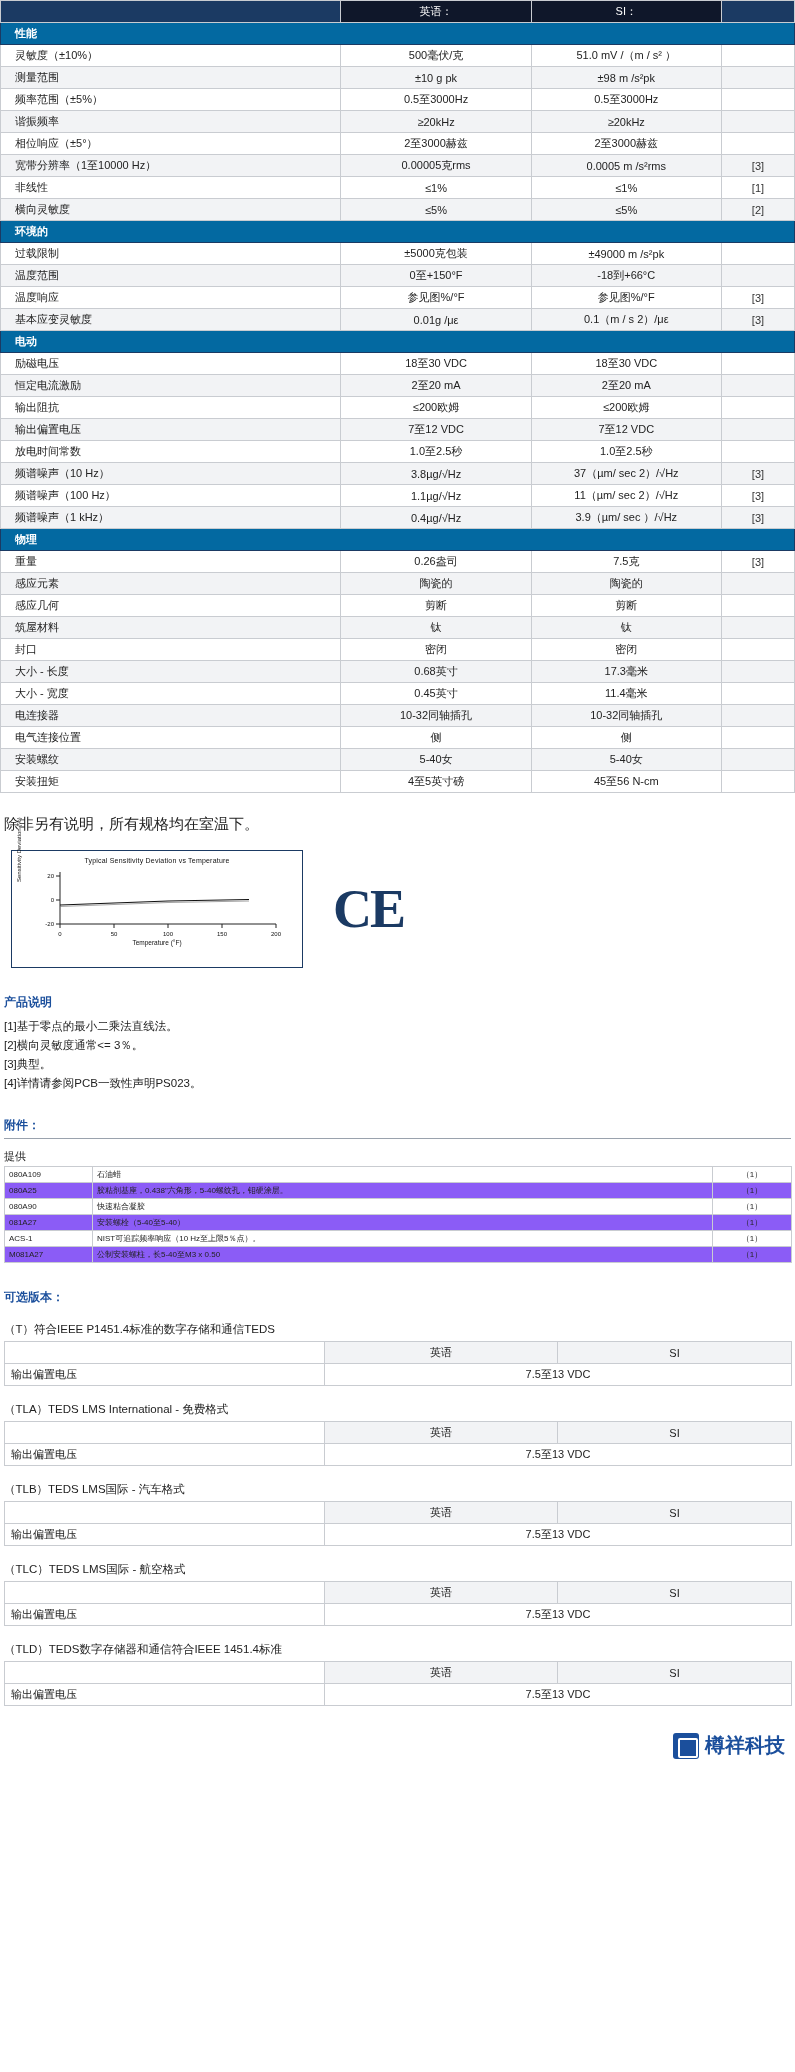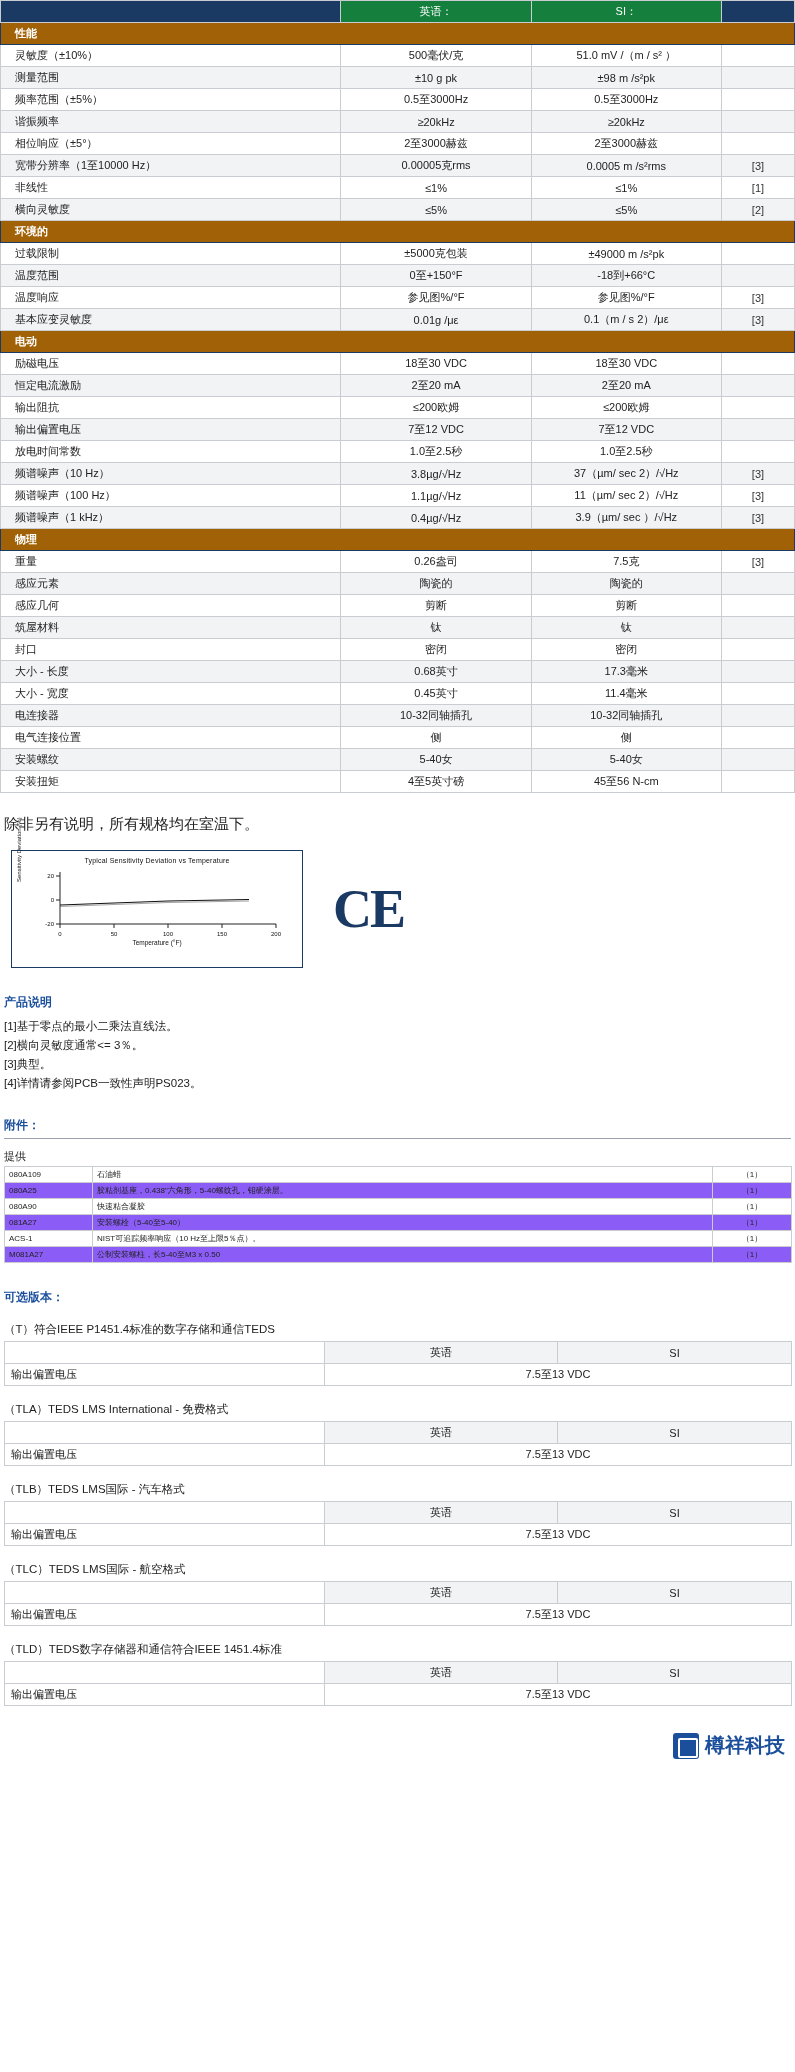--- a/index.html
+++ b/index.html
@@ -27,31 +27,31 @@
     font-weight: normal;
     vertical-align: middle;
     height: 21px;
   }
   .col-label { width: 340px; }
   .col-eng   { width: 190px; text-align: center; }
   .col-si    { width: 190px; text-align: center; }
   .col-note  { width: 73px; text-align: center; }
 
   thead td {
-    background: #15803d;
+    background: #0f172a;
     color: #ffffff;
     text-align: center;
     font-weight: bold;
     border: 1px solid #1b3a63;
     height: 24px;
   }
   thead td.blank { background:#1b3a63; }
 
   tr.section td {
-    background: #a16207;
+    background: #0369a1;
     color: #ffffff;
     font-weight: bold;
     border: 1px solid #1b3a63;
     padding-left: 14px;
     text-align: left;
     height: 22px;
   }
   tr.row td.lbl { padding-left: 14px; text-align: left; }
   tr.row td.val { text-align: center; }
   tr.row td.note { text-align: center; color:#333; }

